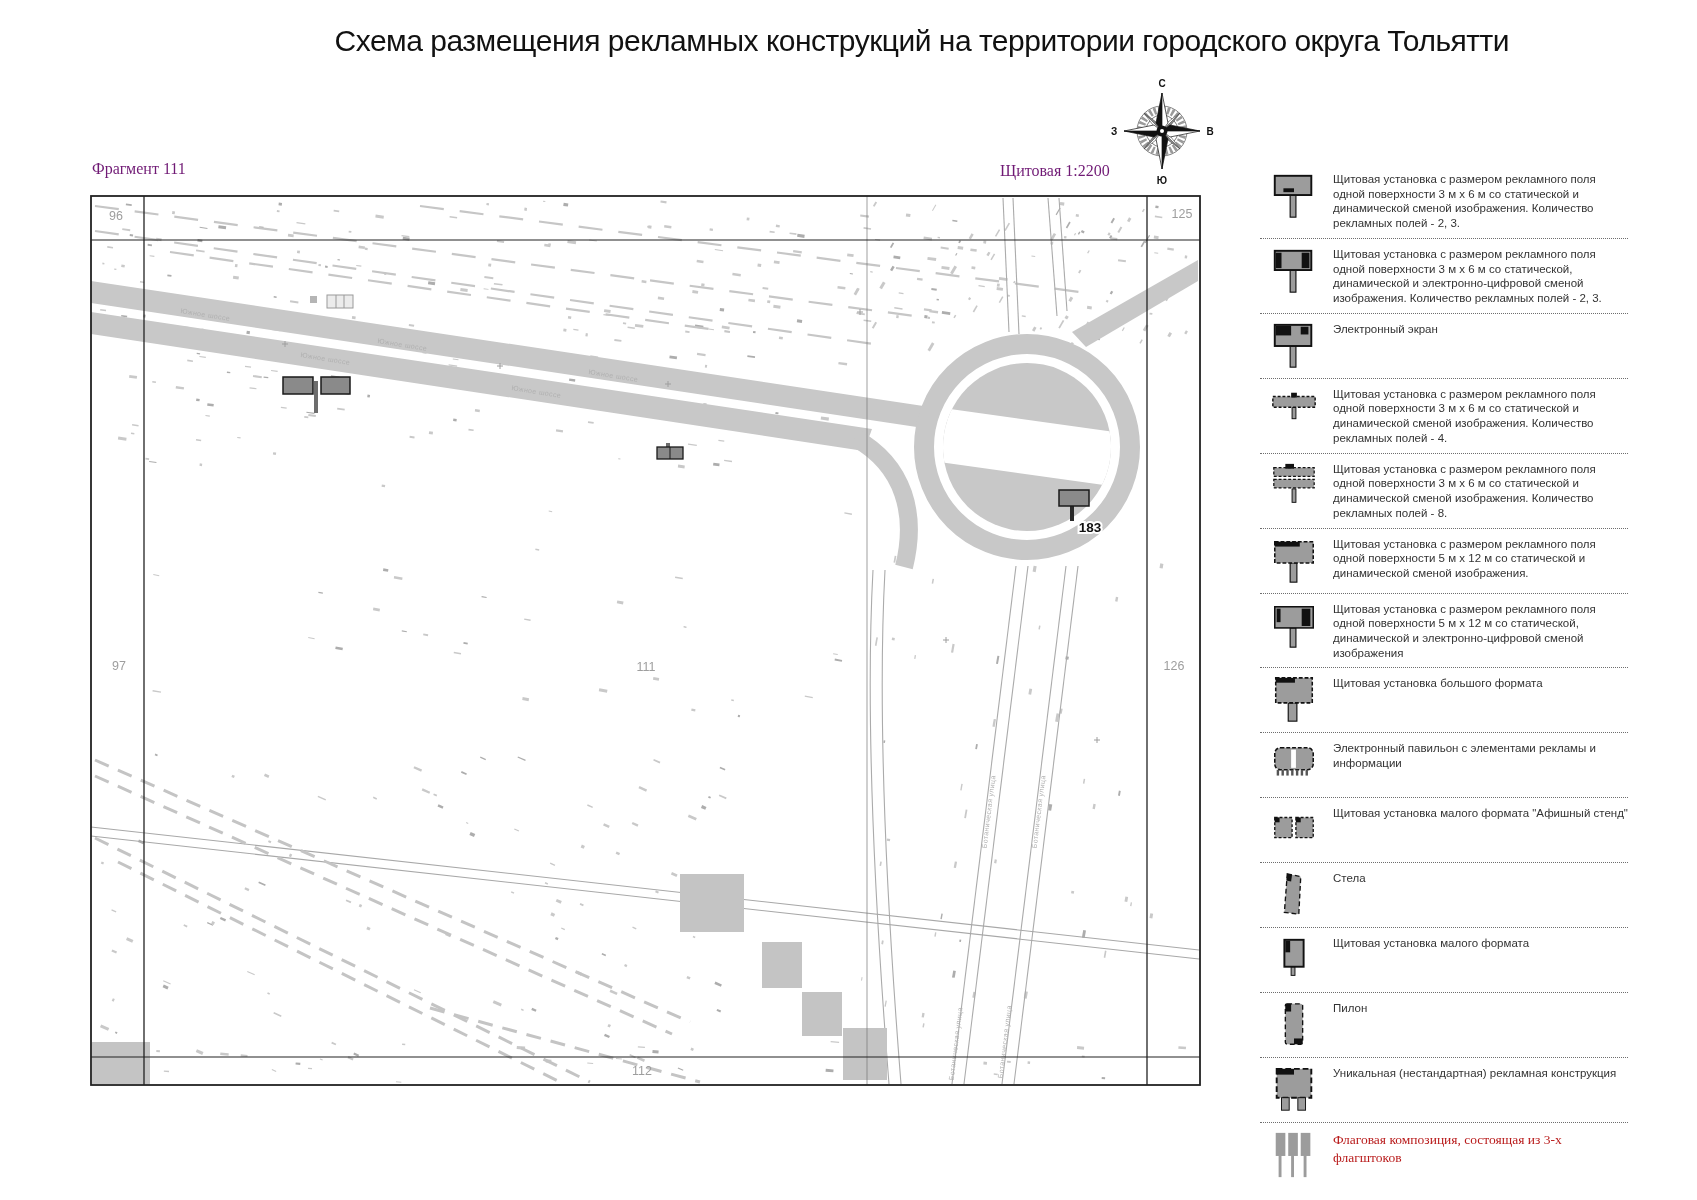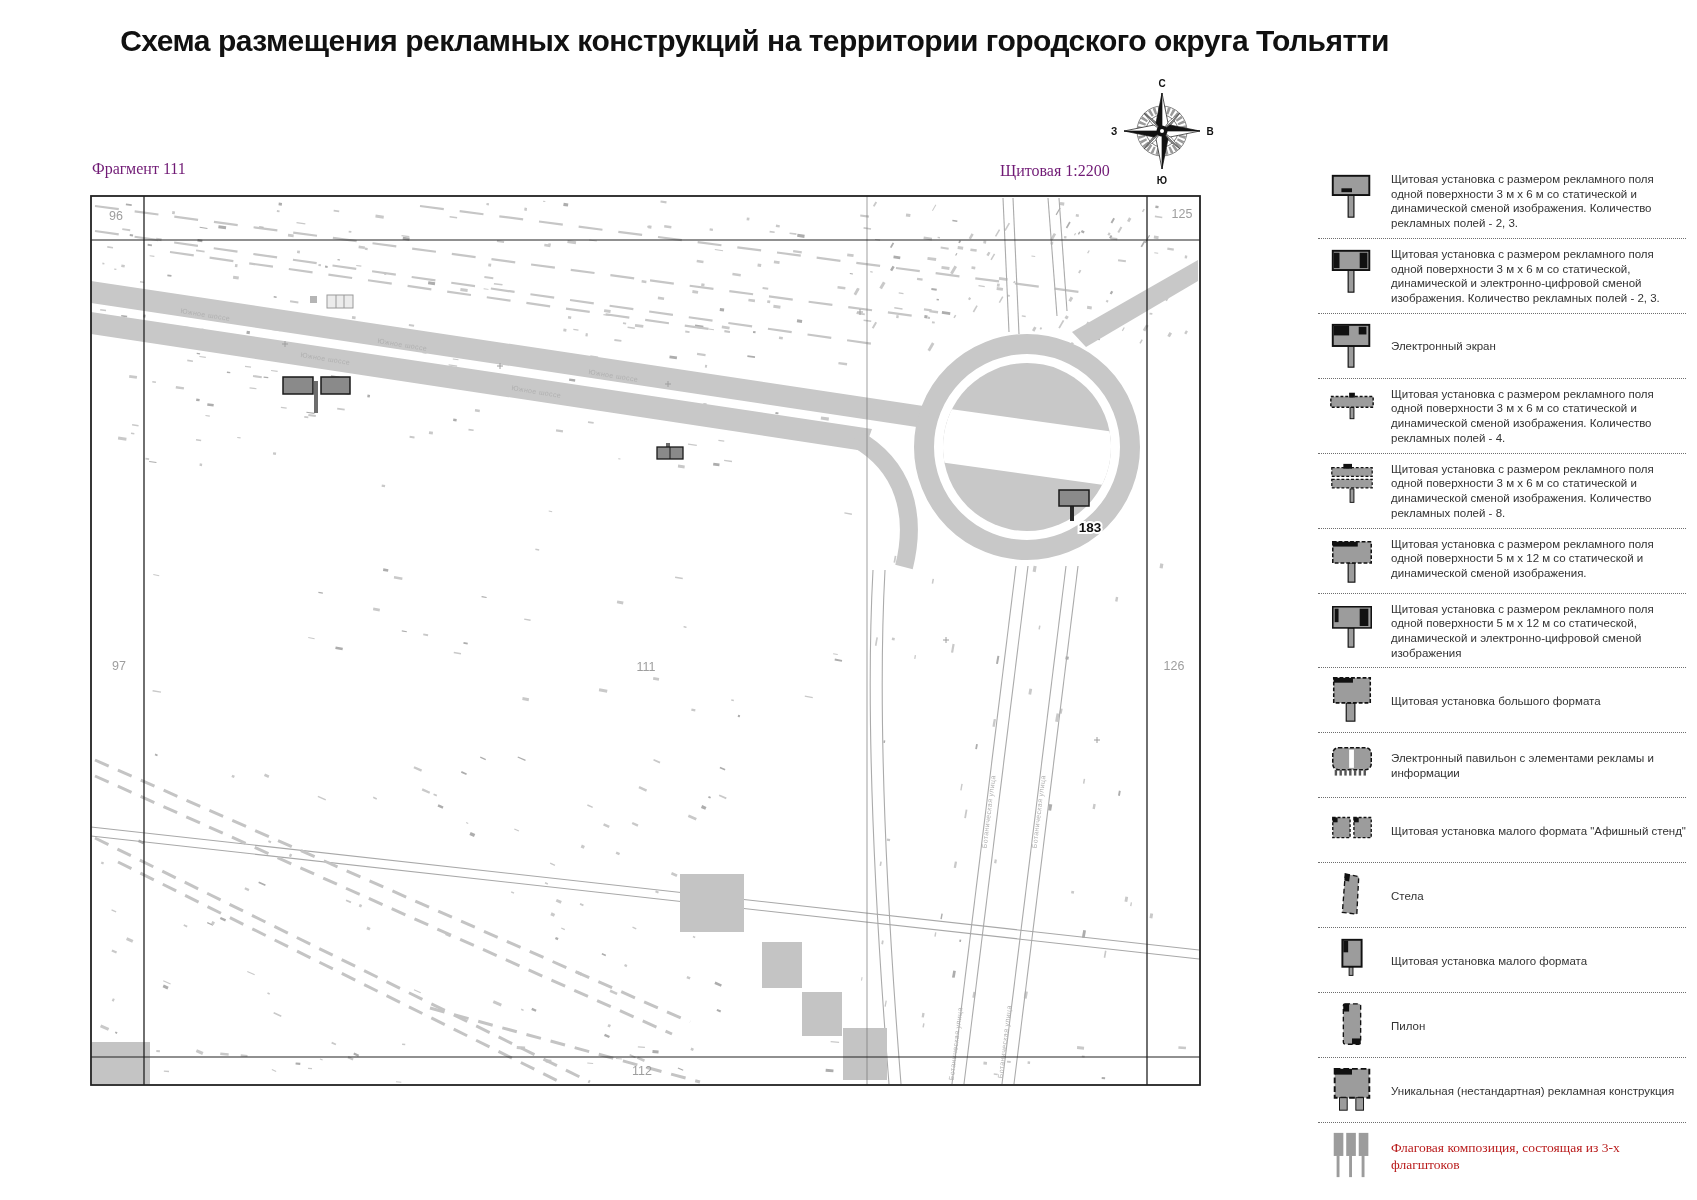--- a/index.html
+++ b/index.html
@@ -1,34 +1,34 @@
 <!DOCTYPE html>
 <html><head>
 <meta charset="utf-8">
 <style>
   html,body{margin:0;padding:0;background:#fff;}
   body{width:1697px;height:1200px;position:relative;overflow:hidden;
        font-family:"Liberation Sans",sans-serif;color:#1a1a1a;}
-  .title{position:absolute;left:0;top:24px;width:1509px;text-align:center;
-         font-size:30px;font-weight:700;letter-spacing:-.5px;color:#111;}
+  .title{position:absolute;left:0;top:24px;width:1509px;text-align:right;
+         font-size:30px;font-weight:400;letter-spacing:-.5px;color:#111;}
   .serif-label{position:absolute;font-family:"Liberation Serif",serif;
                font-size:16px;color:#701a75;}
   #fragment-label{left:92px;top:160px;}
   #scale-label{left:1000px;top:162px;}
   #map-svg{position:absolute;left:0;top:0;}
   .glabel{font:12.5px "Liberation Sans",sans-serif;fill:#9e9e9e;text-anchor:middle;}
   .slabel{font:7px "Liberation Sans",sans-serif;fill:#b0b0b0;letter-spacing:.4px;text-anchor:middle;}
   .m183{font:700 13.5px "Liberation Sans",sans-serif;fill:#111;
         stroke:#fff;stroke-width:4px;paint-order:stroke;text-anchor:middle;}
   .cletter{font:700 10px "Liberation Sans",sans-serif;fill:#111;text-anchor:middle;}
   
-  #legend{position:absolute;left:1318px;top:164px;width:368px;}
+  #legend{position:absolute;left:1260px;top:164px;width:368px;}
   .li{display:flex;gap:16px;padding:7px 0 7px 11px;border-bottom:1px dotted #6e6e6e;
       align-items:flex-start;}
-  .li.c{align-items:center;}
+  .li.c{align-items:flex-start;}
   .li:last-child{border-bottom:none;}
   .li svg{flex:0 0 46px;}
   .li .txt{font-size:11.5px;line-height:1.28;color:#333;padding-top:1px;}
   .li .txt.serif{font-family:"Liberation Serif",serif;font-size:13.5px;color:#b91c1c;}
 </style>
 </head>
 <body>
 
 <div class="title">Схема размещения рекламных конструкций на территории городского округа Тольятти</div>
 <div class="serif-label" id="fragment-label">Фрагмент 111</div>

